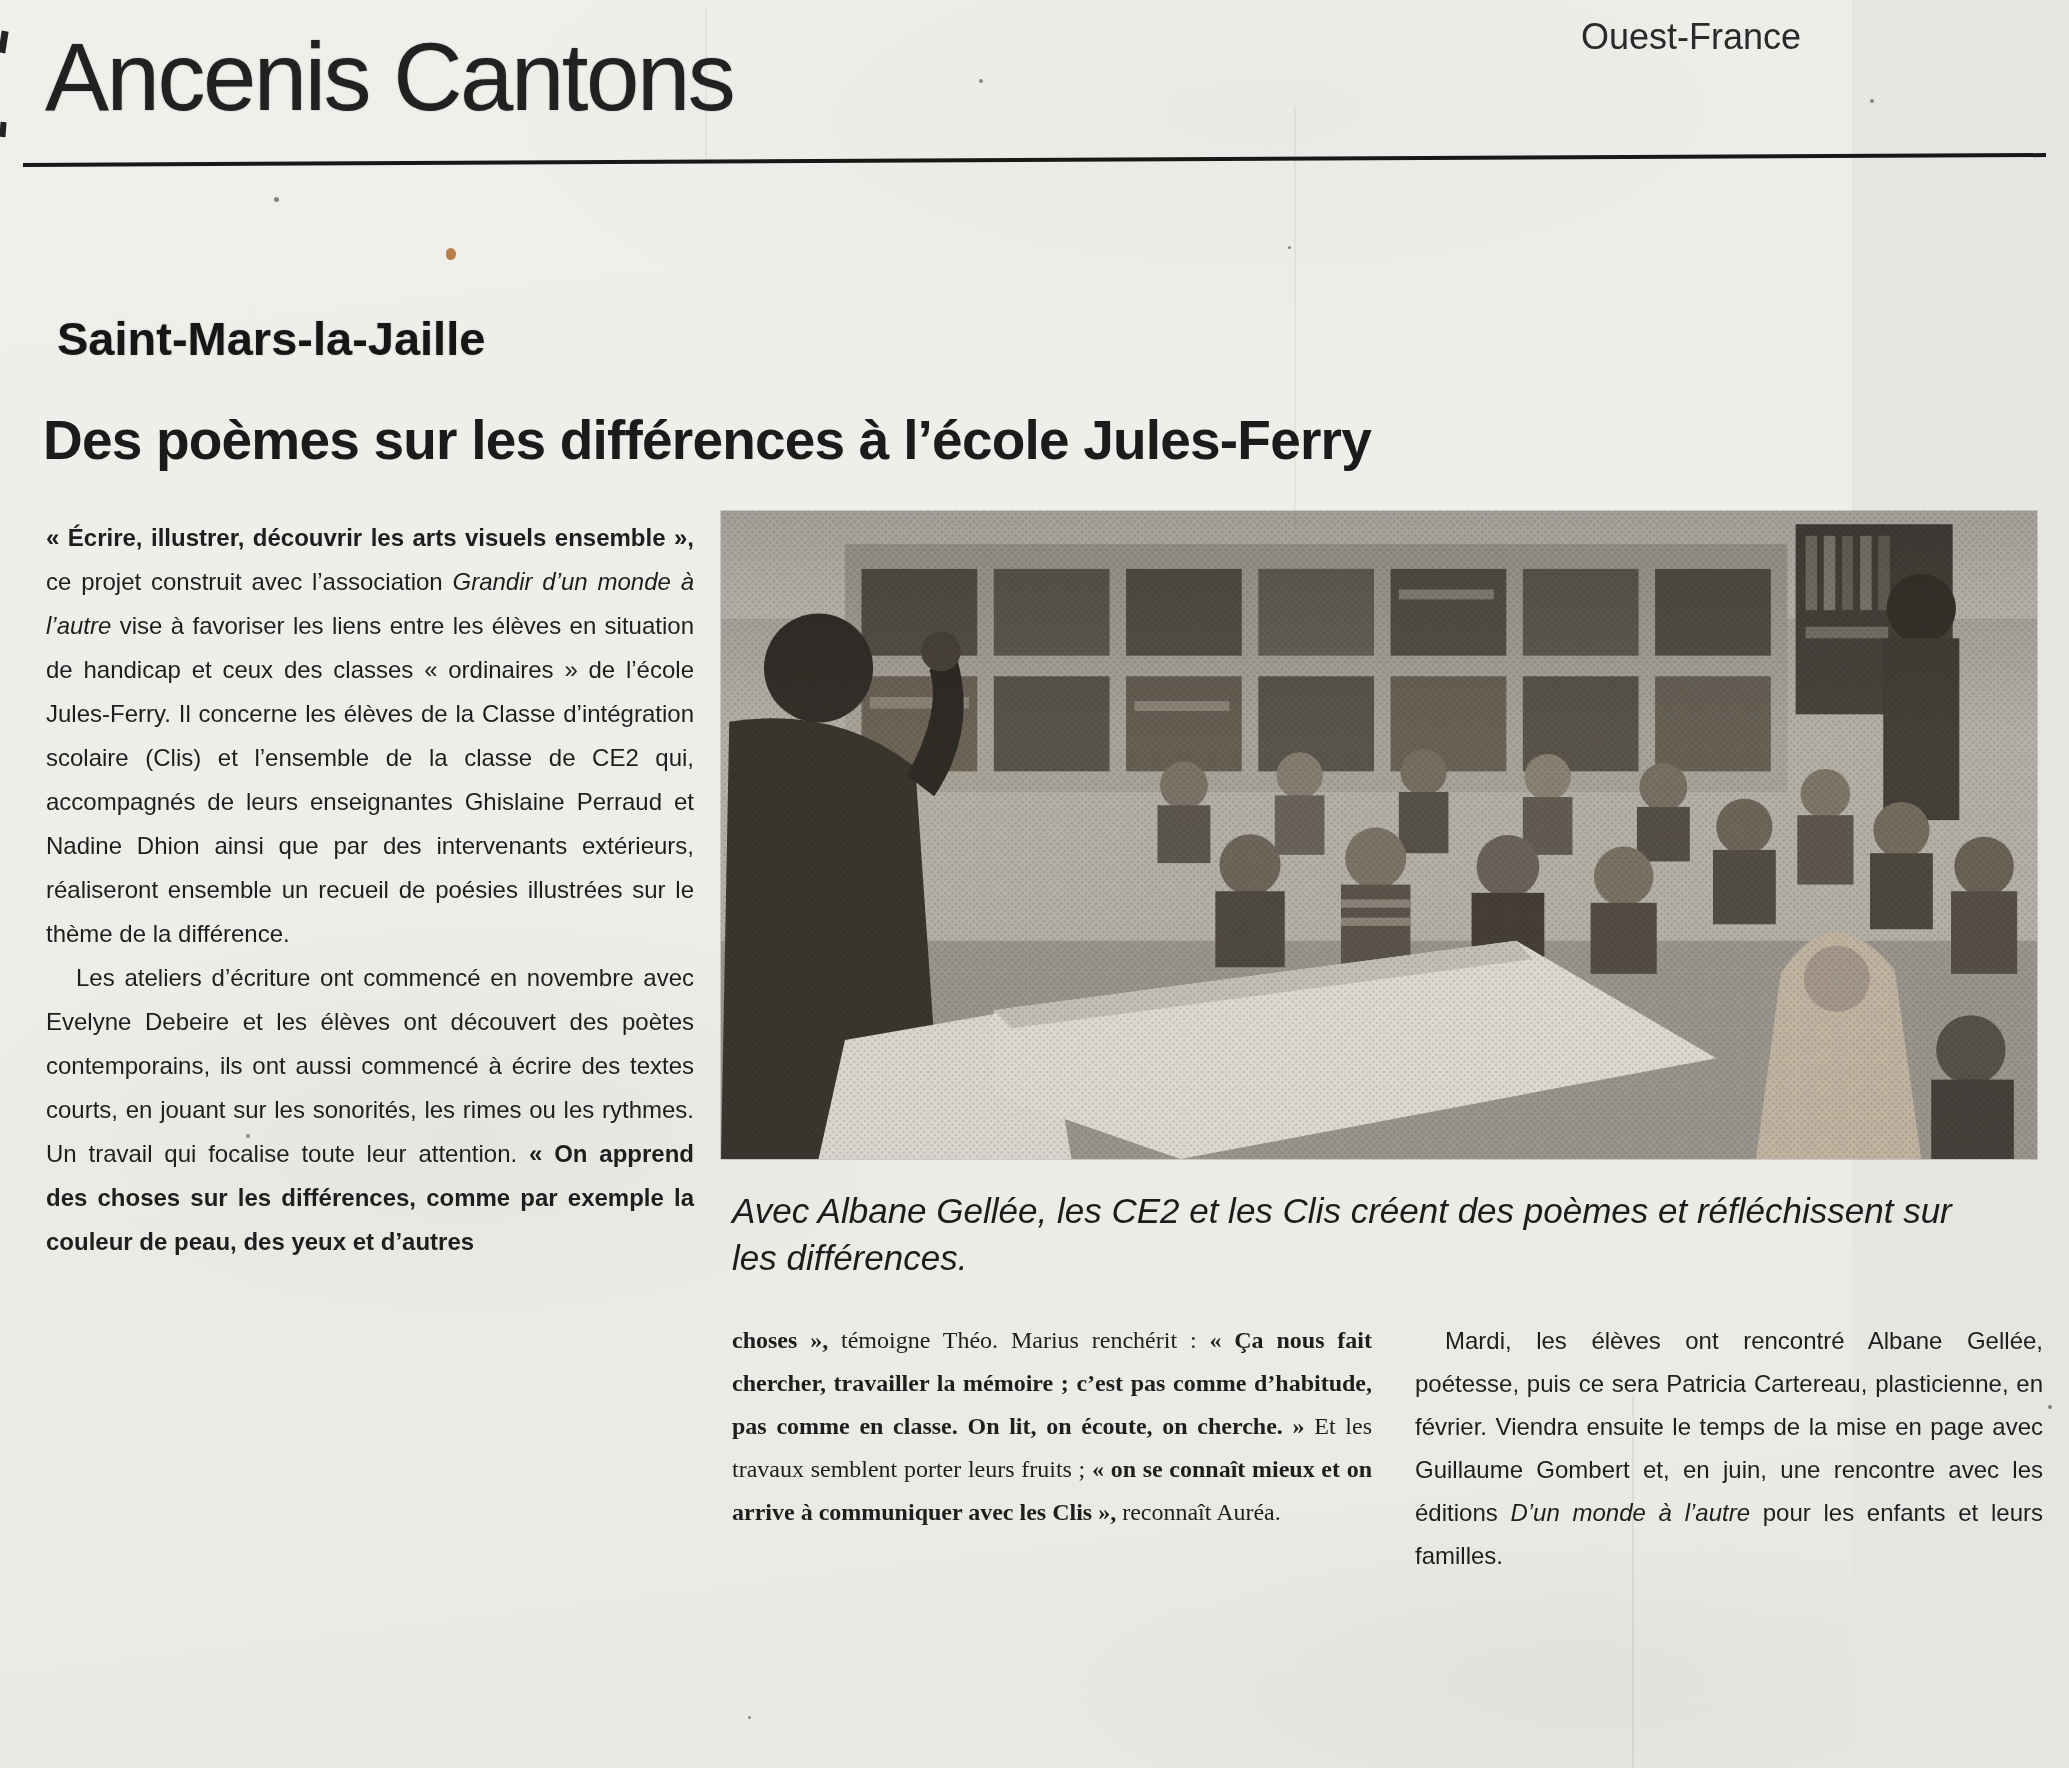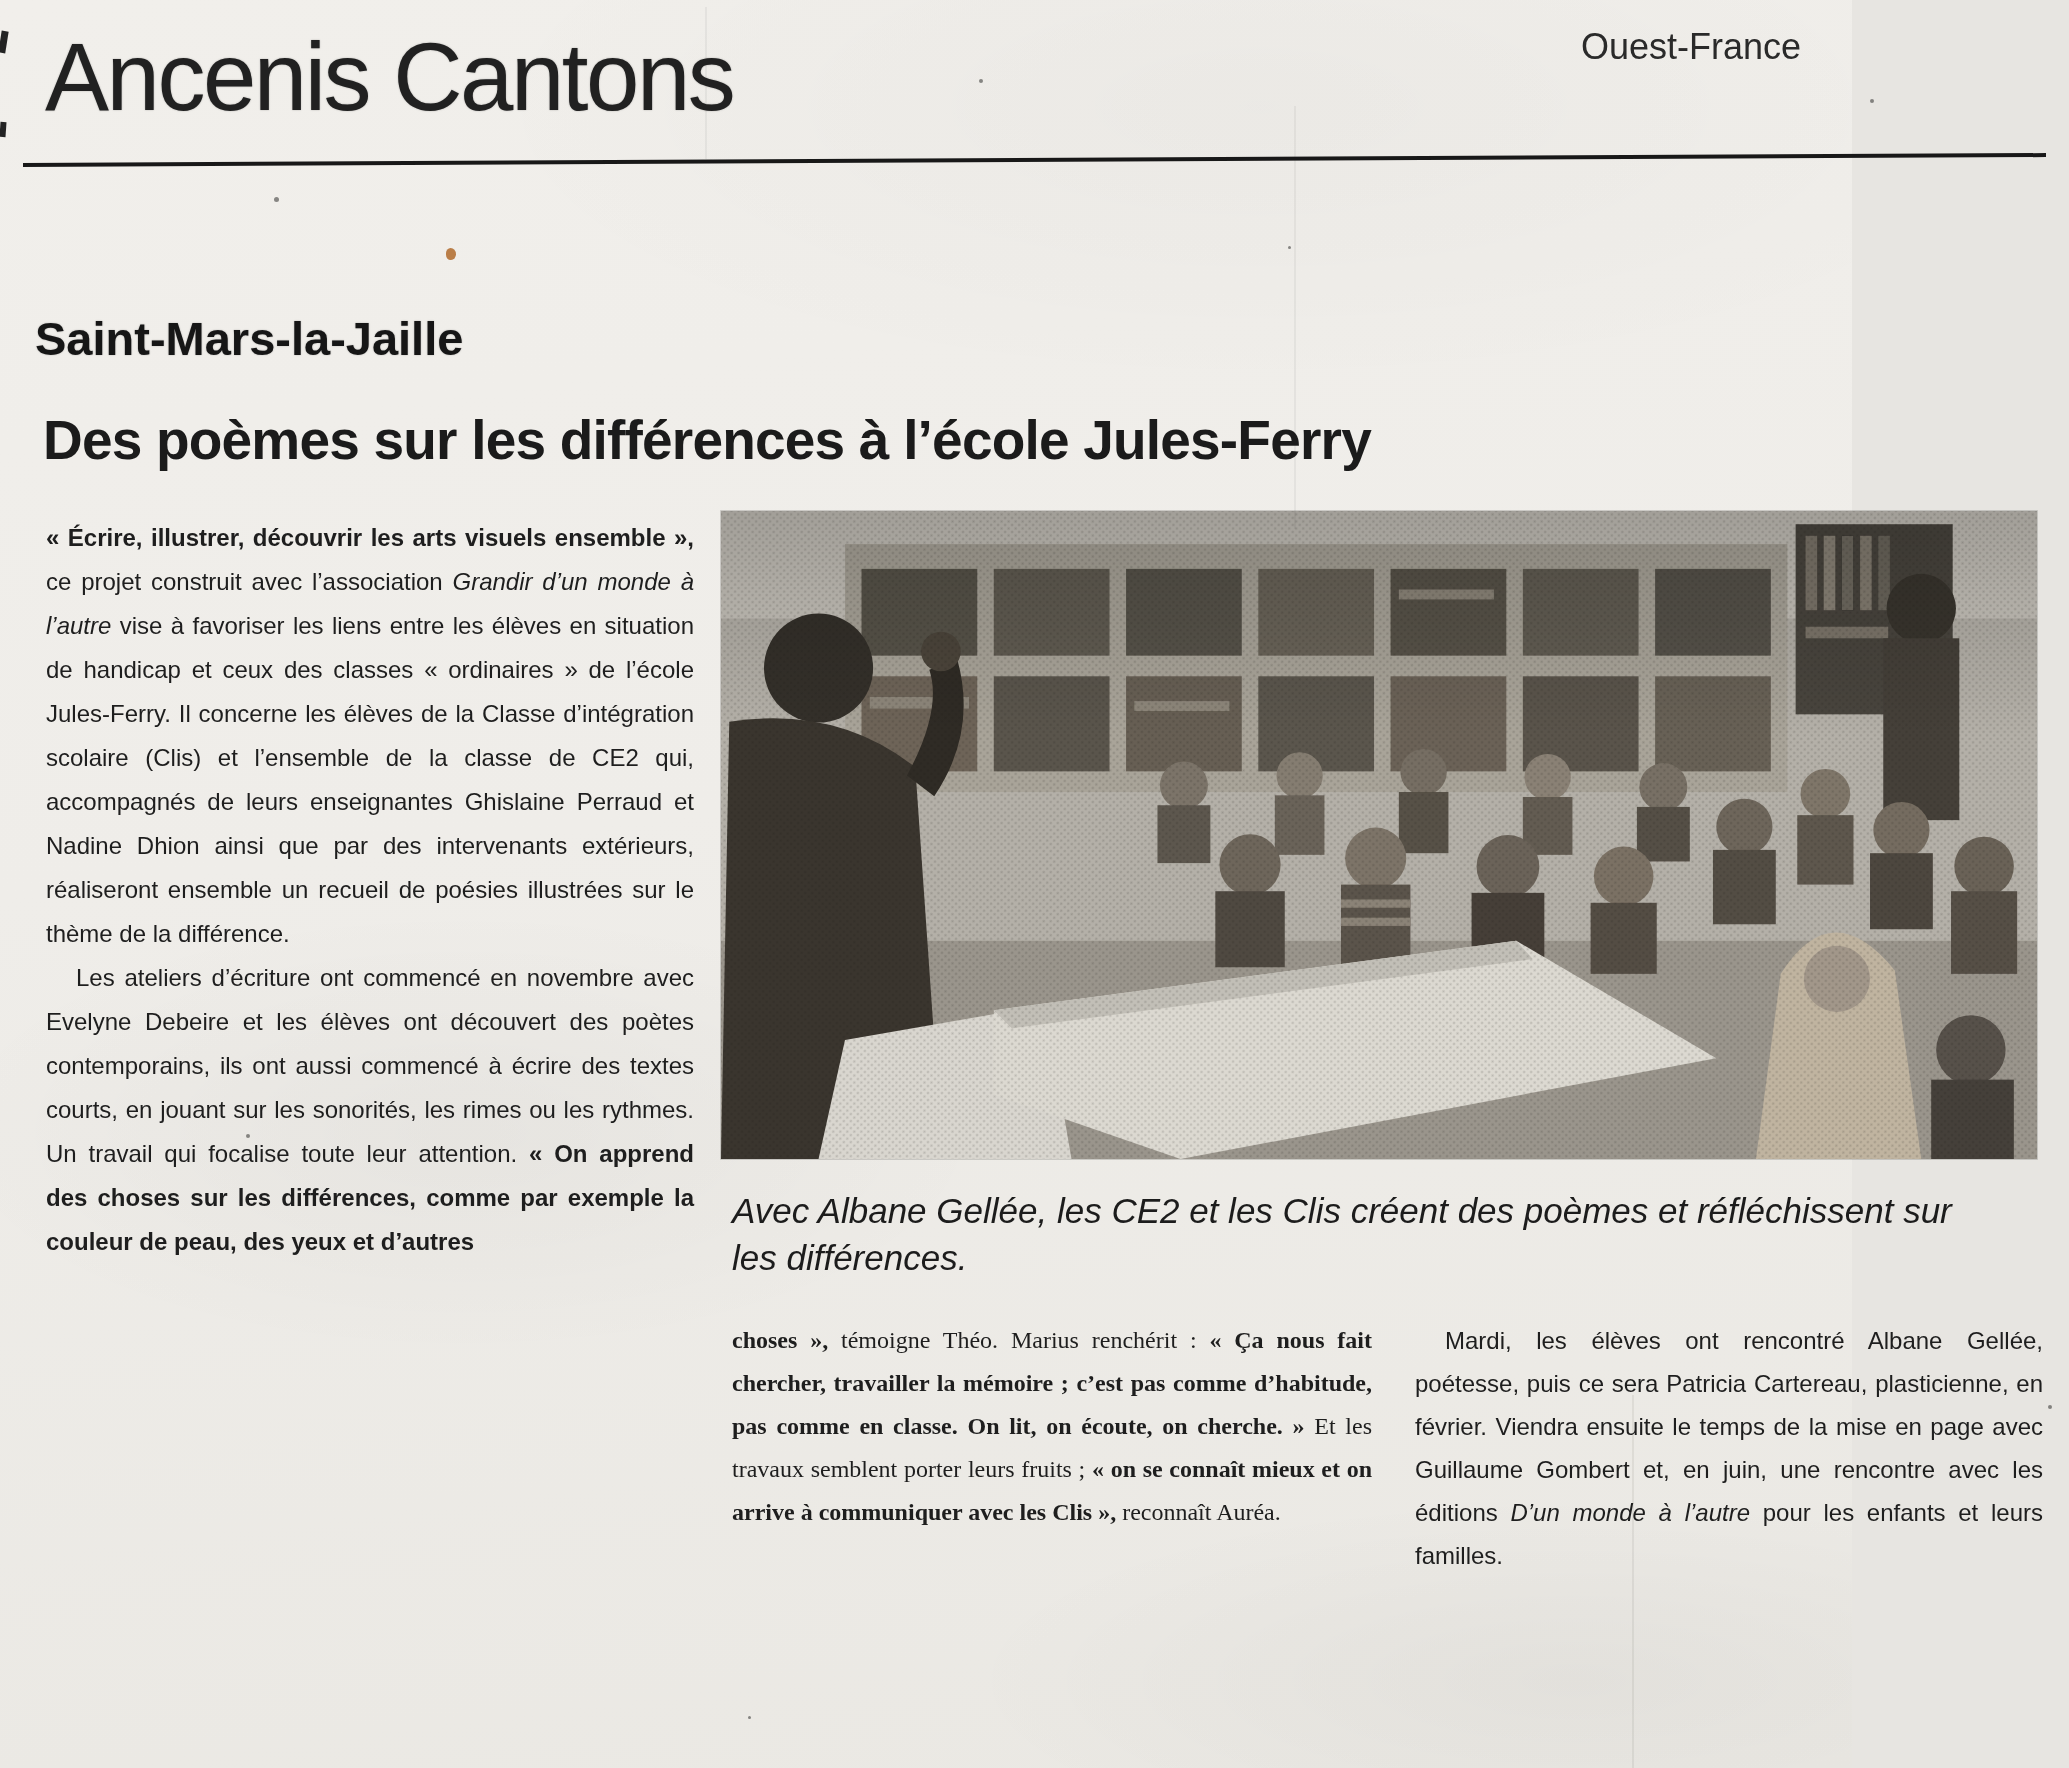--- a/index.html
+++ b/index.html
@@ -12,24 +12,24 @@
       radial-gradient(744px 314px at 25% 64%, rgba(0,0,0,0.03), transparent 72%),
       radial-gradient(827px 248px at 85% 95%, rgba(0,0,0,0.035), transparent 75%),
       linear-gradient(173deg,#f1efeb 0%,#efede9 45%,#eae8e3 100%);
   }
   .abs{position:absolute;}
   
   #masthead-title{
     left:45px;top:21.5px;font-size:96px;font-weight:400;letter-spacing:-2.5px;
     color:#212121;text-shadow:0 0 1.7px rgba(30,30,30,.35);white-space:nowrap;
   }
-  #masthead-right{right:51px;top:13.2px;text-align:center;font-size:36px;line-height:47px;color:#2a2a2a;margin-top:10px;}
+  #masthead-right{right:51px;top:13.2px;text-align:center;font-size:36px;line-height:47px;color:#2a2a2a;}
   #header-rule{left:23px;top:158px;width:2023px;height:4.1px;background:#181818;transform:rotate(-0.28deg);}
   
-  #town-heading{left:35px;top:311px;font-size:47px;font-weight:700;color:#161616;letter-spacing:0;white-space:nowrap;text-shadow:0 0 1.7px rgba(20,20,20,.3);}
+  #town-heading{left:57px;top:311px;font-size:47px;font-weight:700;color:#161616;letter-spacing:0;white-space:nowrap;text-shadow:0 0 1.7px rgba(20,20,20,.3);}
   #article-headline{left:43px;top:408px;font-size:55px;font-weight:700;letter-spacing:-0.8px;color:#1b1b1b;white-space:nowrap;}
   
   .bodycol p{margin:0;text-align:justify;font-size:24px;line-height:44px;color:#1e1e1e;}
   #col-1{left:46px;top:516px;width:648px;}
   #col-2{left:732px;top:1319px;width:640px;font-family:Liberation Serif, serif;}
   #col-2 p{line-height:43px;}
   #col-3{left:1415px;top:1319px;width:628px;}
   #col-3 p{line-height:43px;text-indent:30px;}
   .indent{text-indent:30px;}
   .seg-b{font-weight:700;}

